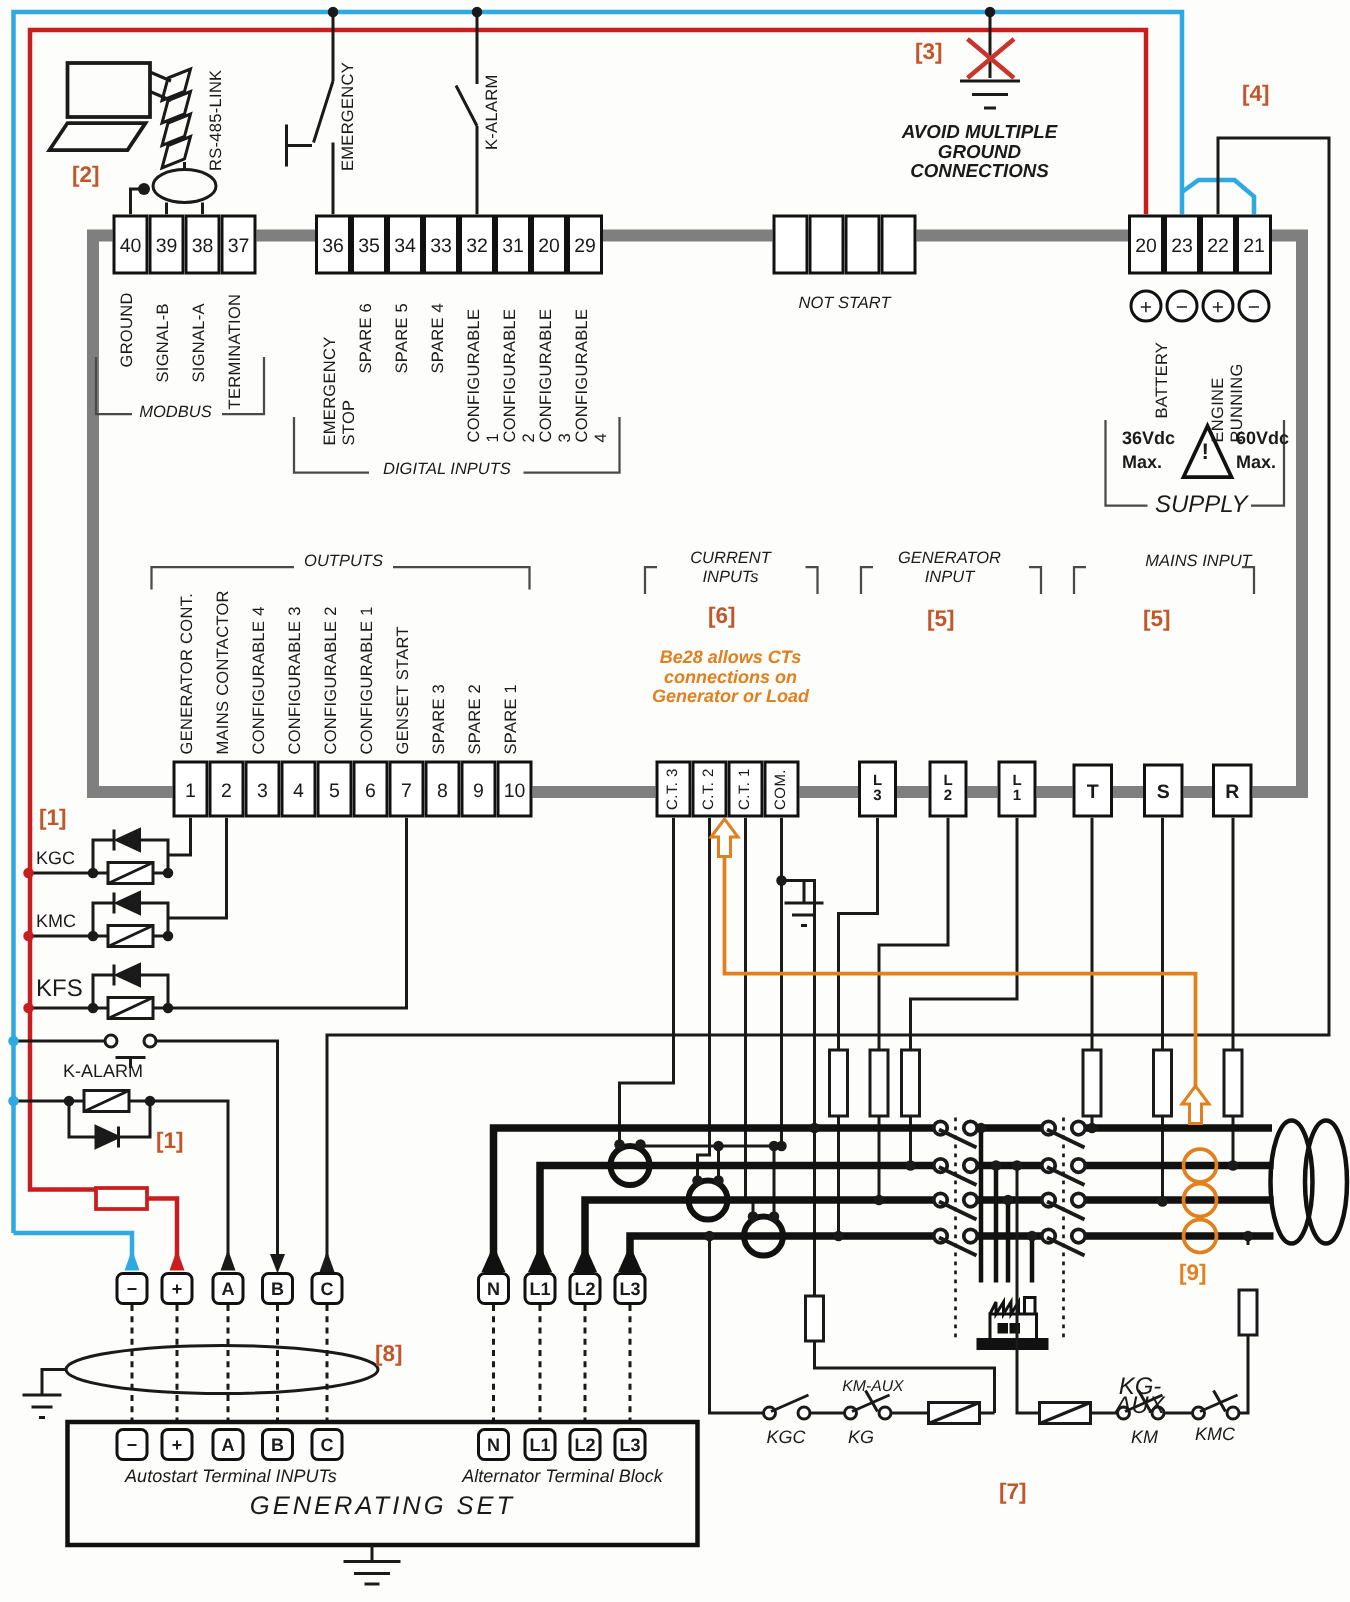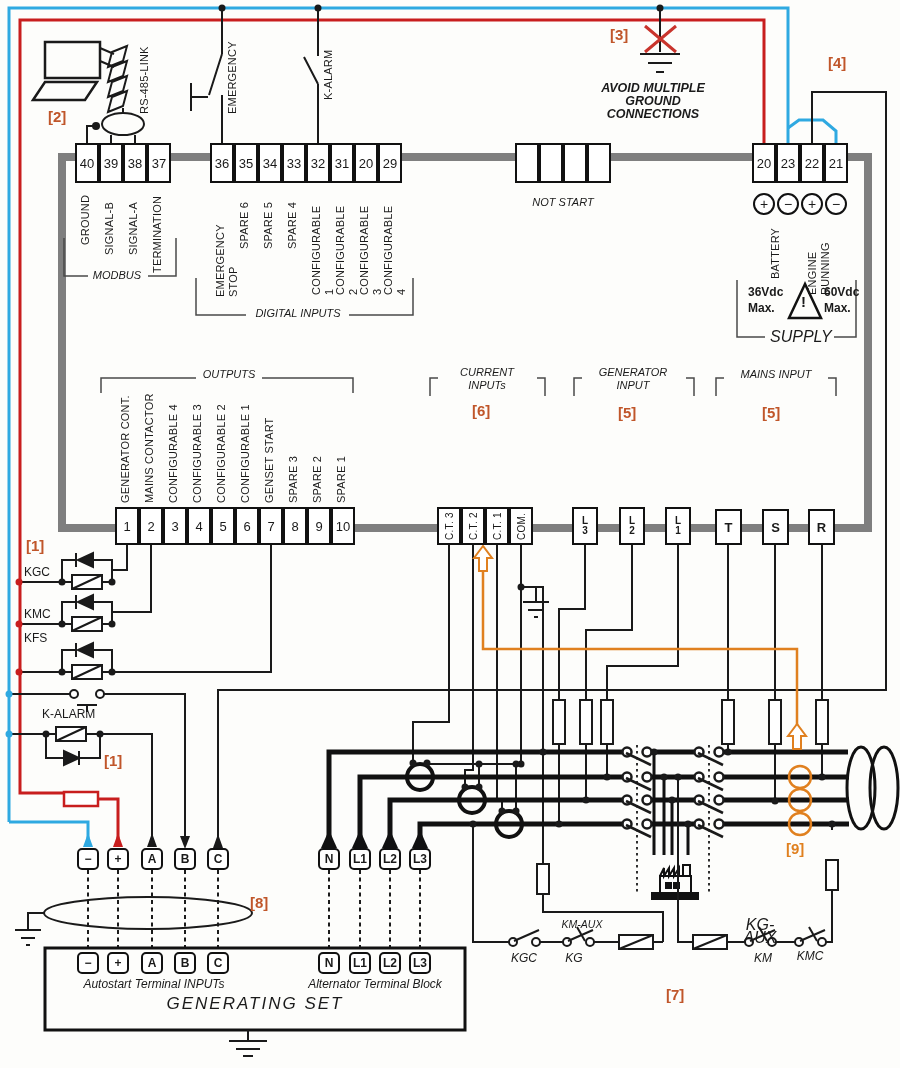--- a/index.html
+++ b/index.html
@@ -389,42 +389,45 @@
 <div class="c obox" style="left:187px;top:507px">4</div>
 <div class="c obox" style="left:211px;top:507px">5</div>
 <div class="c obox" style="left:235px;top:507px">6</div>
 <div class="c obox" style="left:259px;top:507px">7</div>
 <div class="c obox" style="left:283px;top:507px">8</div>
 <div class="c obox" style="left:307px;top:507px">9</div>
 <div class="c obox" style="left:331px;top:507px">10</div>
 
 <div class="hlab ctr pre" style="left:437px;top:366px;width:100px">CURRENT
 INPUTs</div>
+<div class="hlab ctr pre org" style="left:420px;top:432px;width:134px;font-size:12px">Be28 allows CTs
+connections on
+Generator or Load</div>
 <div class="c ctbox" style="left:437px;top:507px">C.T. 3</div>
 <div class="c ctbox" style="left:461px;top:507px">C.T. 2</div>
 <div class="c ctbox" style="left:485px;top:507px">C.T. 1</div>
 <div class="c ctbox" style="left:509px;top:507px">COM.</div>
 
 <div class="hlab ctr pre" style="left:583px;top:366px;width:100px">GENERATOR
 INPUT</div>
 <div class="c lbox" style="left:572px;top:507px">L
 3</div>
 <div class="c lbox" style="left:619px;top:507px">L
 2</div>
 <div class="c lbox" style="left:665px;top:507px">L
 1</div>
 
-<div class="hlab ctr" style="left:726px;top:368px;width:100px">MAINS INPUT</div>
+<div class="hlab ctr" style="left:749px;top:368px;width:100px">MAINS INPUT</div>
 <div class="c pbox" style="left:715px;top:509px">T</div>
 <div class="c pbox" style="left:762px;top:509px">S</div>
 <div class="c pbox" style="left:808px;top:509px">R</div>
 
 <div class="hlab" style="left:24px;top:566px;font-size:12px">KGC</div>
 <div class="hlab" style="left:24px;top:608px;font-size:12px">KMC</div>
-<div class="hlab" style="left:24px;top:632px;font-size:12px">KFS</div>
+<div class="hlab" style="left:24px;top:653px;font-size:16px">KFS</div>
 <div class="hlab" style="left:42px;top:708px;font-size:12px">K-ALARM</div>
 
 <div class="hlab ctr" style="left:504px;top:952px;width:40px;font-size:12px">KGC</div>
 <div class="hlab ctr" style="left:556px;top:918px;width:52px;font-size:10.5px">KM-AUX</div>
 <div class="hlab ctr" style="left:558px;top:952px;width:32px;font-size:12px">KG</div>
 <div class="hlab ctr" style="left:747px;top:952px;width:32px;font-size:12px">KM</div>
 <div class="hlab ctr" style="left:734px;top:918px;width:52px;font-size:16px">KG-AUX</div>
 <div class="hlab ctr" style="left:790px;top:950px;width:40px;font-size:12px">KMC</div>
 
 <div class="c sbox" style="left:77px;top:848px">−</div>

